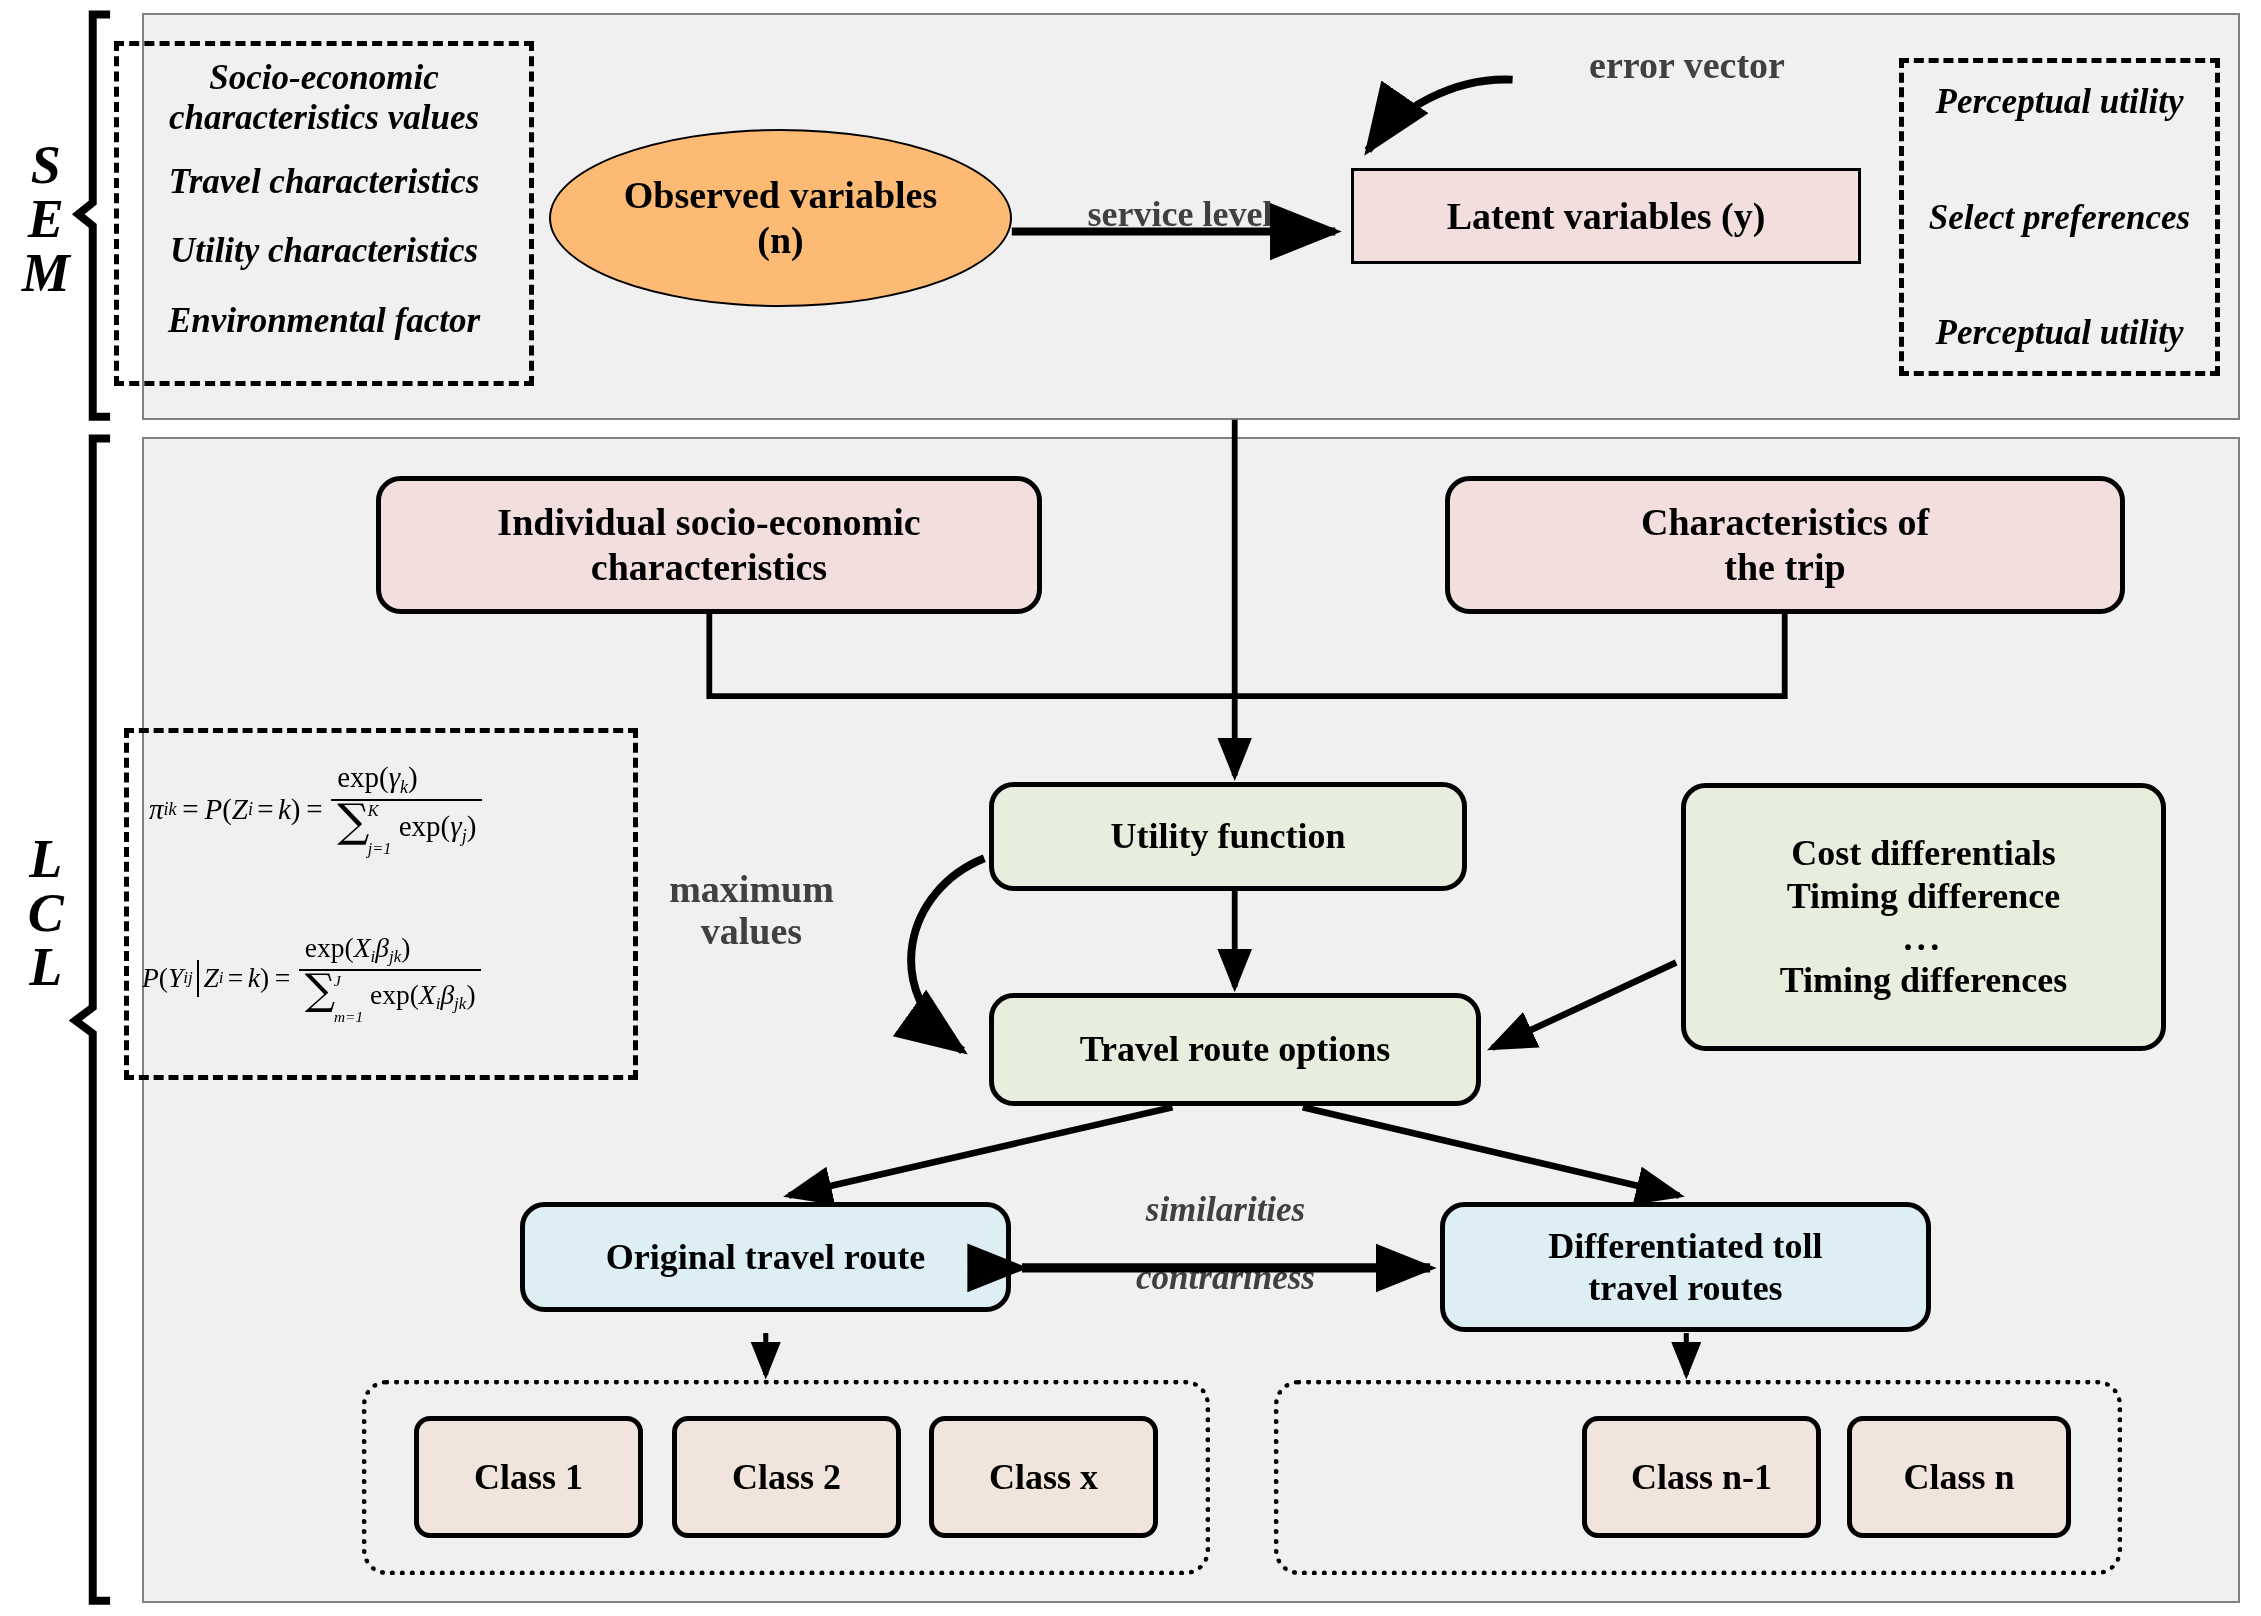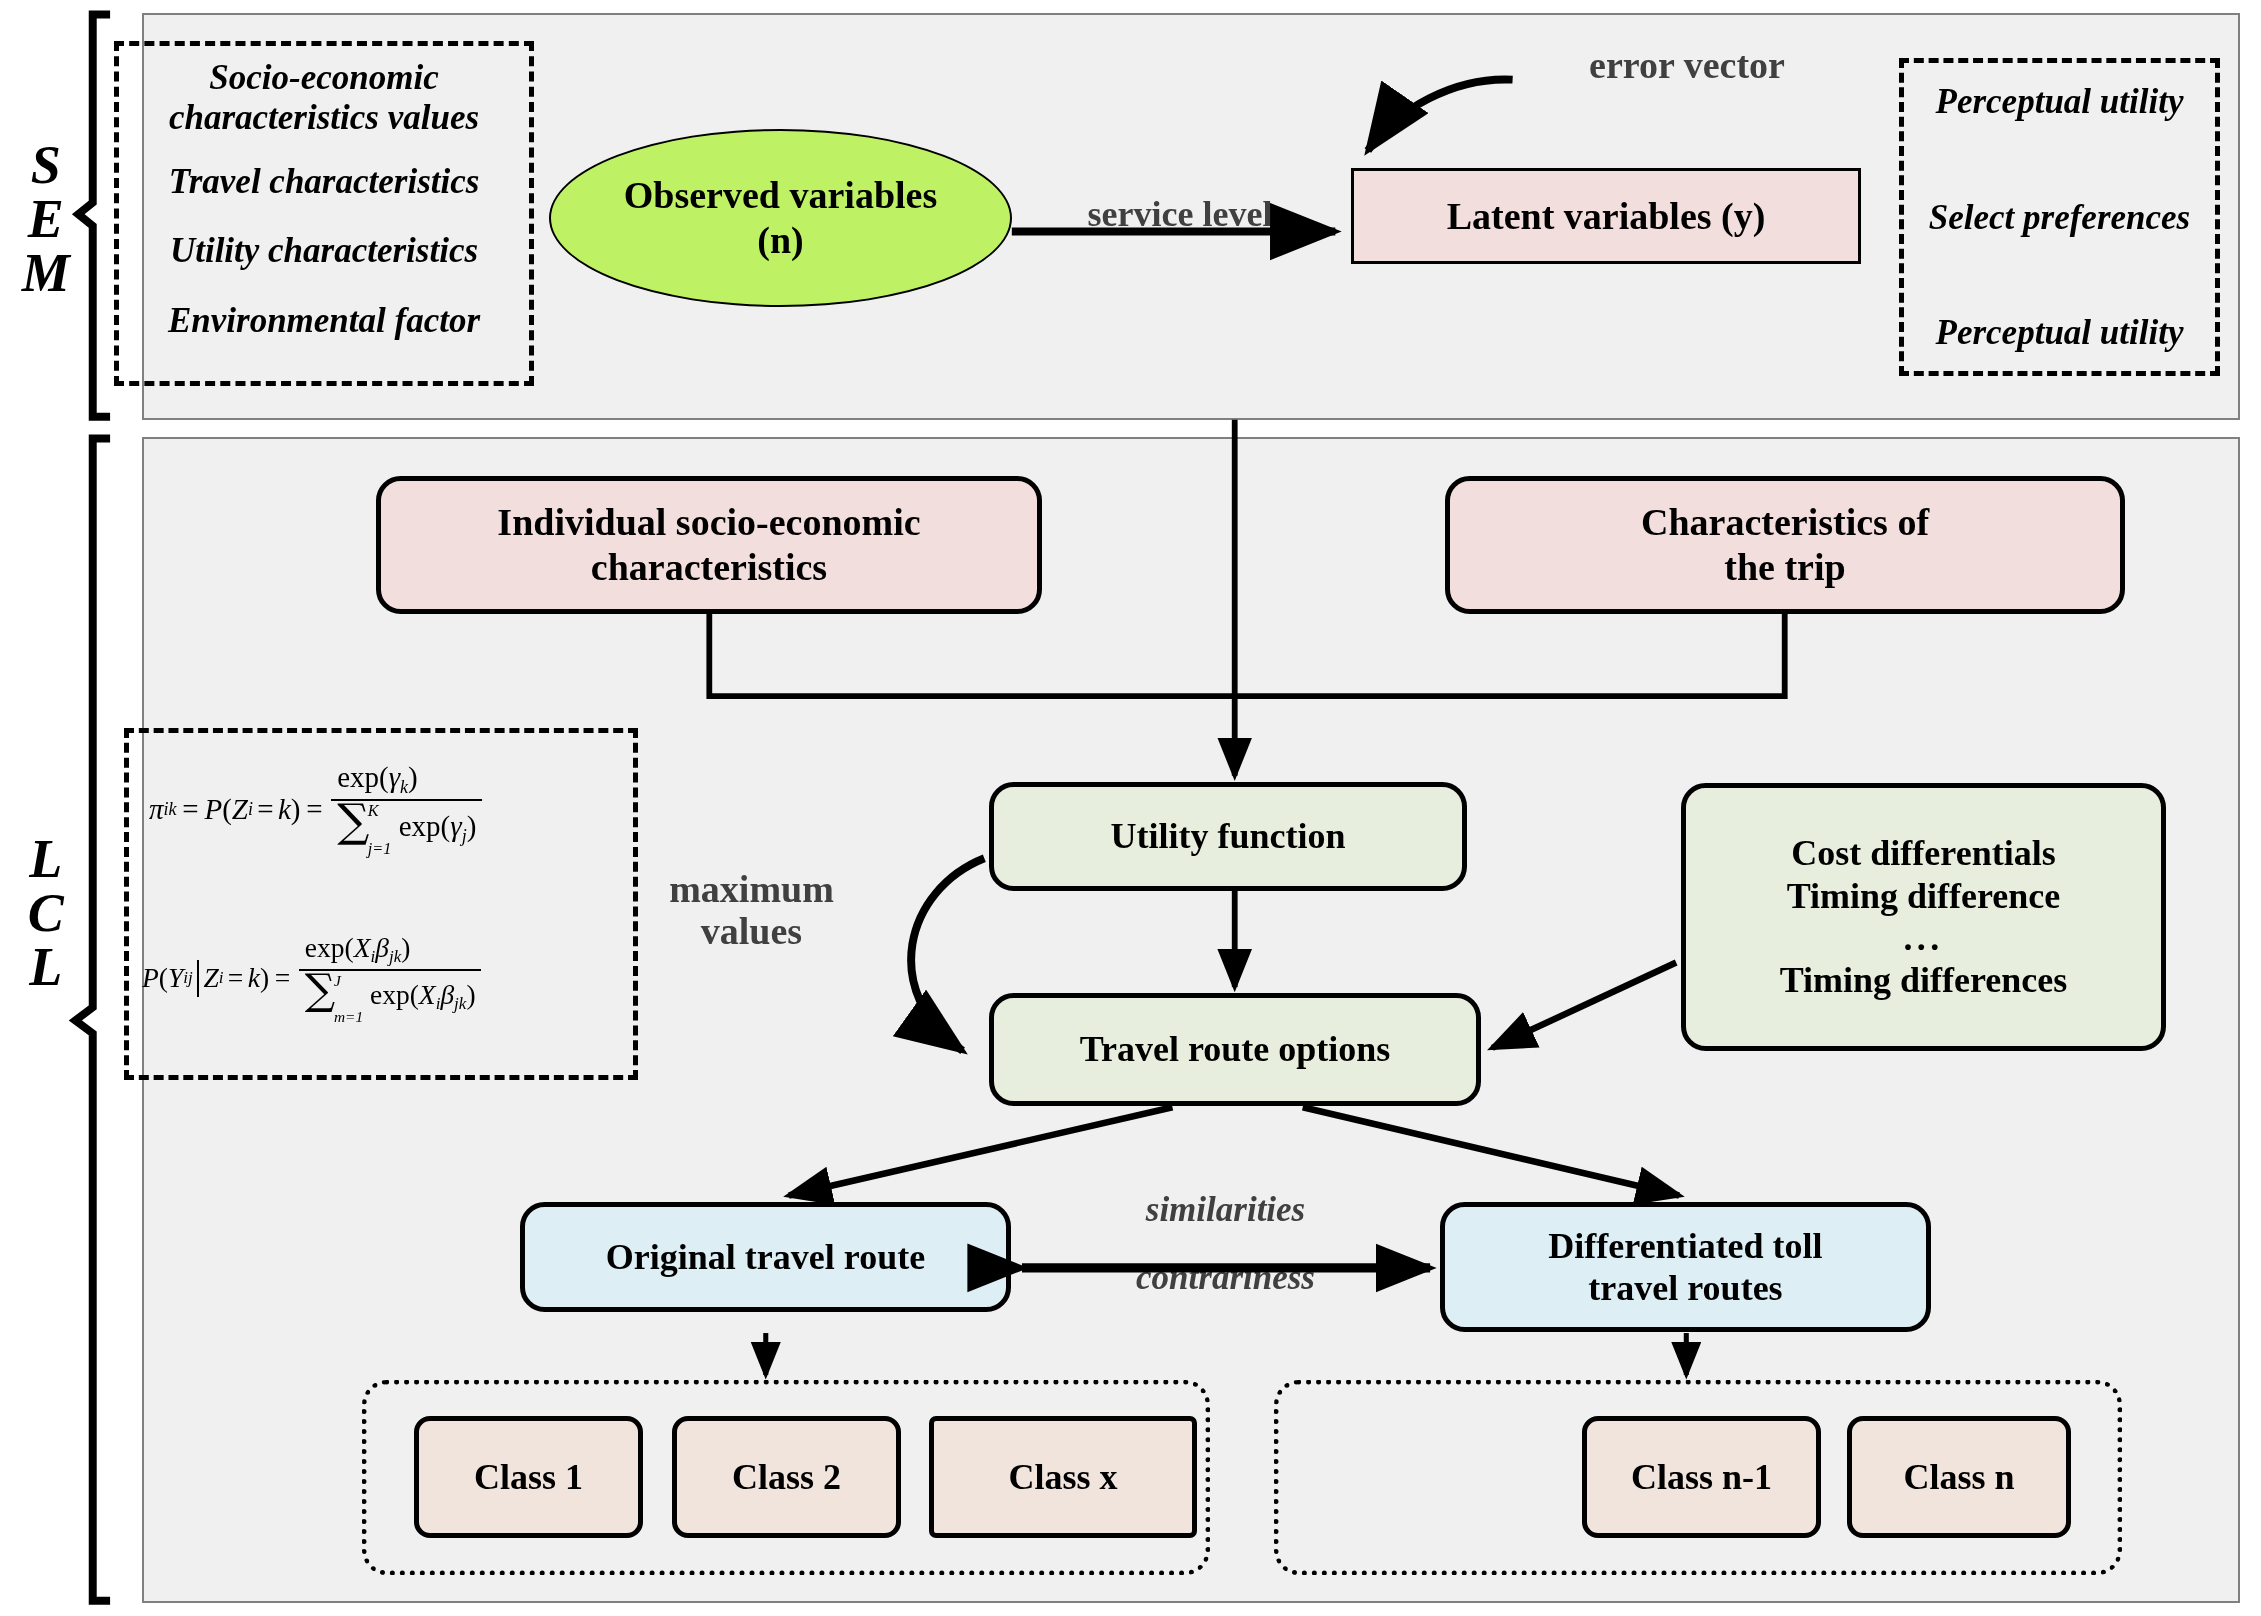--- a/index.html
+++ b/index.html
@@ -74,21 +74,21 @@
     justify-content: center;
     text-align: center;
     font-weight: bold;
     color: #000;
     line-height: 1.18;
   }
   .rounded { border-radius: 24.6px; }
   .pink  { background: #f2dedc; }
   .green { background: #e8eedd; }
   .blue  { background: #ddeef4; }
-  .yellow{ background: #bef264; }
+  .yellow{ background: #fdba74; }
 
   #ellipse-observed {
     left: 549px; top: 129px; width: 463px; height: 178px;
     border-radius: 50%;
     border: 2.9px solid #000;
     font-size: 38px;
   }
 
   #box-latent {
     left: 1351px; top: 168px; width: 510px; height: 96px;
@@ -293,21 +293,21 @@
   </div>
 
   <div class="edge-label" id="lbl-similar">similarities</div>
   <div class="edge-label" id="lbl-contrary">contrariness</div>
 
   <div class="dotted-box" id="classes-left-dotted"></div>
   <div class="dotted-box" id="classes-right-dotted"></div>
 
   <div class="class-box" style="left:414px;  width:229px;">Class 1</div>
   <div class="class-box" style="left:672px;  width:229px;">Class 2</div>
-  <div class="class-box" style="left:929px; width:268px;border-radius:7px;">Class x</div>
+  <div class="class-box" style="left:929px; width:229px;">Class x</div>
 
   <div class="class-box" style="left:1582px; width:239px;">Class n-1</div>
   <div class="class-box" style="left:1847px; width:224px;">Class n</div>
 
   <svg class="overlay" viewBox="0 0 3124 2233">
     <defs>
       <marker id="ah" markerWidth="10" markerHeight="10" refX="8.2" refY="3.6" orient="auto" markerUnits="strokeWidth">
         <path d="M0,0 L9,3.6 L0,7.2 z" fill="#000"></path>
       </marker>
       <marker id="ahs" markerWidth="8" markerHeight="8" refX="6.6" refY="3" orient="auto" markerUnits="strokeWidth">

